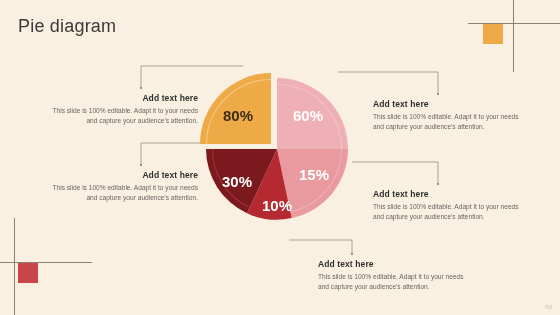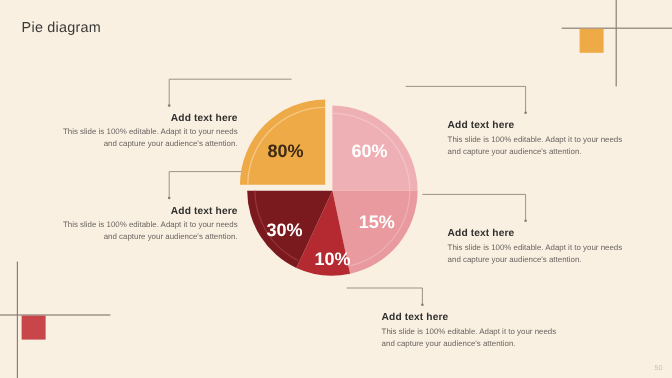--- a/index.html
+++ b/index.html
@@ -20,21 +20,21 @@
     width: 560px;
     height: 315px;
     background: #faf0e2;
   }
 
   
   .slide-title {
     position: absolute;
     left: 18px;
     top: 16px;
-    font-size: 12px;
+    font-size: 18px;
     color: #3a3a38;
     letter-spacing: 0.2px;
     white-space: nowrap;
   }
 
   
   .deco-line {
     position: absolute;
     background: #8a7f75;
   }
@@ -48,21 +48,21 @@
     width: 20px;
     height: 20px;
   }
   .deco-sq-orange { left: 483px; top: 24px; background: #eeaa46; }
   .deco-sq-red    { left: 18px;  top: 263px; background: #c8454a; }
 
   
   .pie-wrap {
     position: absolute;
     left: 186px;
-    top: 54px;
+    top: 44px;
     width: 186px;
     height: 212px;
   }
   .pie-wrap svg { display: block; }
 
   .pie-label {
     font-family: "Liberation Sans", sans-serif;
     font-weight: bold;
     font-size: 15px;
   }

